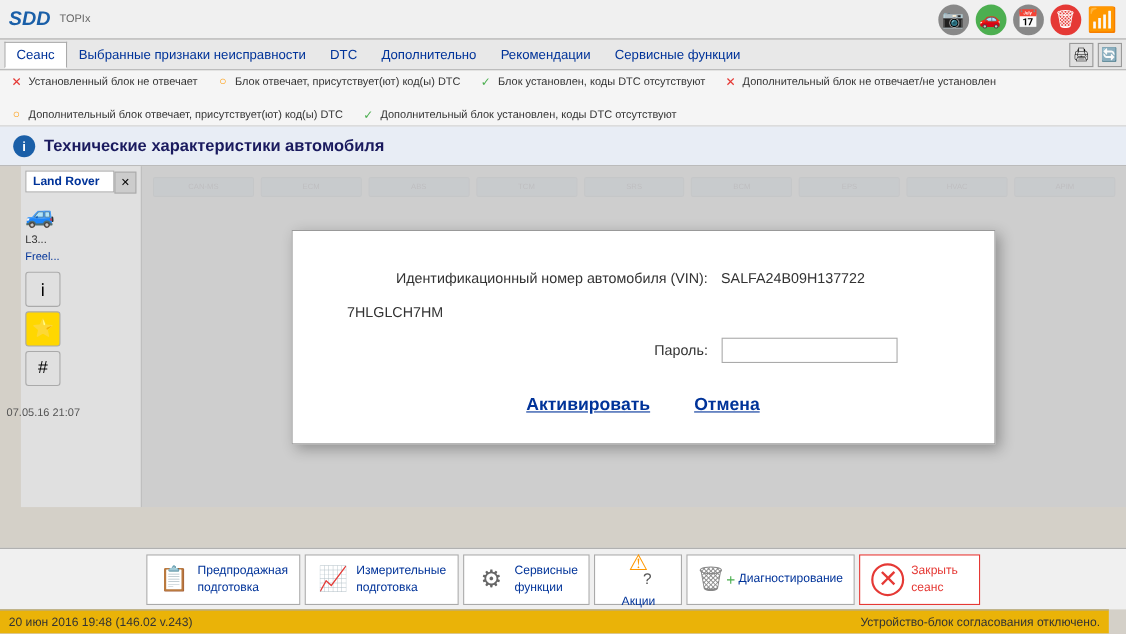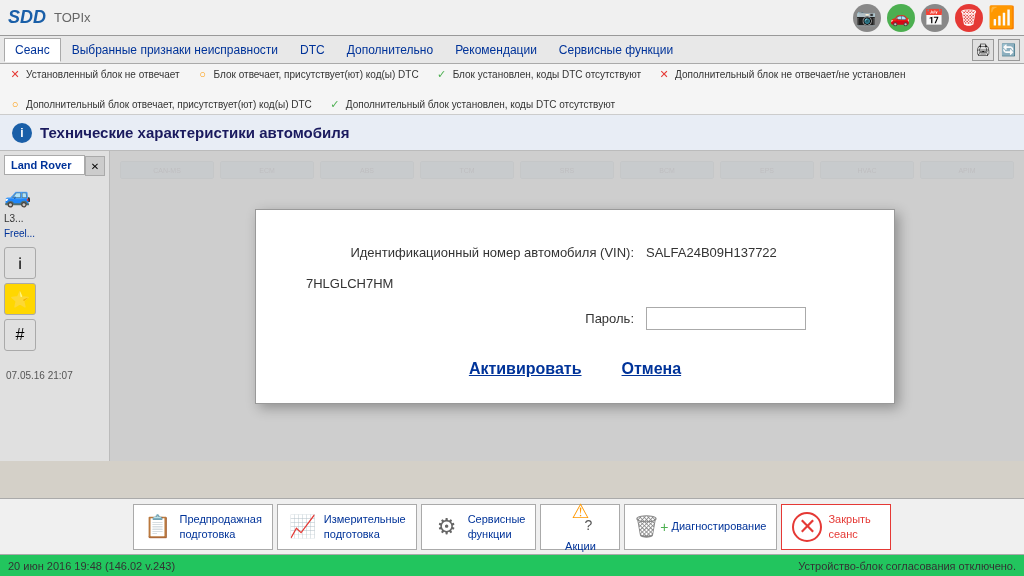--- a/index.html
+++ b/index.html
@@ -2,21 +2,21 @@
 <html><head>
   <meta charset="utf-8">
   <style>
     * { margin: 0; padding: 0; box-sizing: border-box; }
     body { font-family: Arial, sans-serif; font-size: 12px; background: #d4d0c8; width: 1024px; height: 576px; overflow: hidden; position: relative; }
 
     
     #header { background: #f0f0f0; border-bottom: 1px solid #999; display: flex; align-items: center; justify-content: space-between; padding: 4px 8px; height: 36px; }
     #header-left { display: flex; align-items: center; gap: 8px; }
     .sdd-logo { font-weight: bold; font-size: 18px; color: #1a5fa8; font-style: italic; }
-    .topix-logo { font-size: 13px; color: #666; }
+    .topix-logo { font-size: 10px; color: #666; }
     #header-right { display: flex; align-items: center; gap: 16px; }
     .icon-circle { width: 28px; height: 28px; border-radius: 50%; display: flex; align-items: center; justify-content: center; font-size: 14px; }
     .icon-green { background: #4caf50; color: white; }
     .icon-gray { background: #888; color: white; }
     .icon-red { background: #e53935; color: white; }
 
     
     #navbar { background: #e8e8e8; border-bottom: 1px solid #aaa; display: flex; align-items: center; height: 28px; padding: 0 4px; }
     .nav-item { padding: 4px 10px; font-size: 12px; color: #003399; cursor: pointer; border: 1px solid transparent; }
     .nav-item.active { background: #ffffff; border: 1px solid #aaa; border-bottom: 1px solid white; }
@@ -29,21 +29,21 @@
     .legend-red { color: #e53935; }
     .legend-orange { color: #ff9800; }
     .legend-green { color: #4caf50; }
 
     
     #page-title-bar { background: #e8edf5; border-bottom: 1px solid #bbb; padding: 6px 12px; display: flex; align-items: center; gap: 8px; height: 36px; }
     .info-icon { width: 20px; height: 20px; background: #1a5fa8; color: white; border-radius: 50%; display: flex; align-items: center; justify-content: center; font-weight: bold; font-size: 12px; }
     #page-title { font-size: 15px; font-weight: bold; color: #1a1a5e; }
 
     
-    #main { display: flex; height: calc(576px - 36px - 28px - 42px - 36px - 56px - 22px); position: relative; }
+    #main { display: flex; height: calc(576px - 36px - 28px - 42px - 36px - 56px - 22px); position: relative; padding-left: 19px; }
 
     
     #sidebar { width: 110px; background: #e0e0e0; border-right: 1px solid #bbb; padding: 4px; overflow-y: auto; flex-shrink: 0; }
     .tab-btn { background: white; border: 1px solid #aaa; padding: 3px 6px; font-size: 11px; color: #003399; cursor: pointer; margin-bottom: 2px; white-space: nowrap; overflow: hidden; text-overflow: ellipsis; }
     .tab-btn.active { background: #c8d4e8; font-weight: bold; }
 
     
     #vehicle-content { flex: 1; background: #e8e8e8; position: relative; overflow: hidden; }
 
     
@@ -251,16 +251,16 @@
   <div class="toolbar-btn toolbar-btn-danger">
     <div class="toolbar-btn-icon" style="color:#e53935;font-size:22px;border:2px solid #e53935;border-radius:50%;width:30px;height:30px;display:flex;align-items:center;justify-content:center;">✕</div>
     <div class="toolbar-btn-text toolbar-btn-danger">
       <div style="color:#e53935;">Закрыть</div>
       <div style="color:#e53935;">сеанс</div>
     </div>
   </div>
 
 </div>
 
-<div id="status-bar" style="position:absolute;bottom:0;left:0;right:0;height:22px;background:#22c55e;border-top:1px solid #aaa;display:flex;align-items:center;justify-content:space-between;padding:0 8px;font-size:11px;color:#333;">
+<div id="status-bar" style="position:absolute;bottom:0;left:0;right:16px;height:22px;background:#eab308;border-top:1px solid #aaa;display:flex;align-items:center;justify-content:space-between;padding:0 8px;font-size:11px;color:#333;">
   <span>20 июн 2016 19:48 (146.02 v.243)</span>
   <span>Устройство-блок согласования отключено.</span>
 </div>
 
 </body></html>

